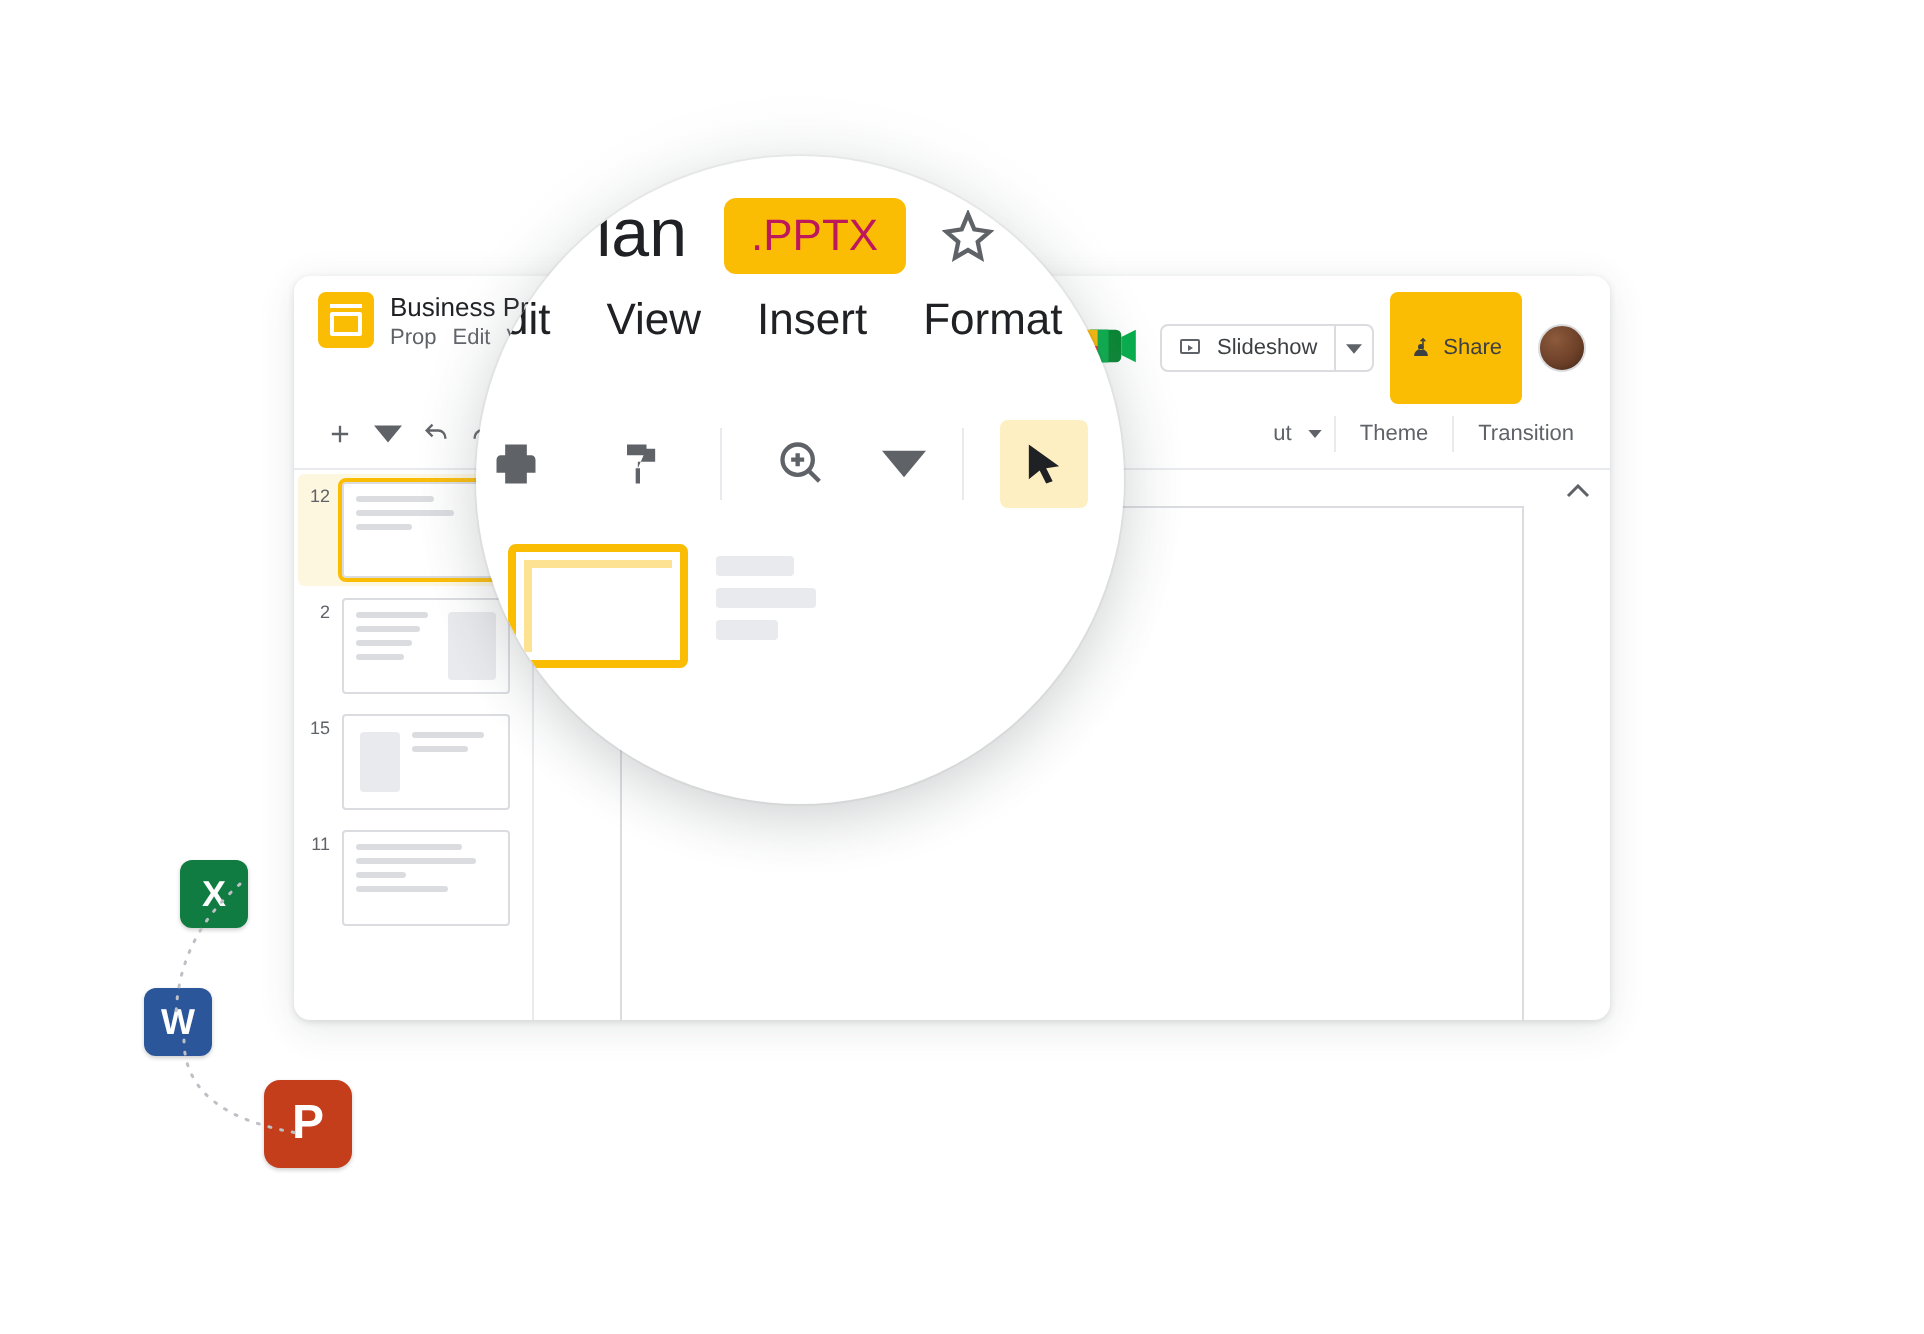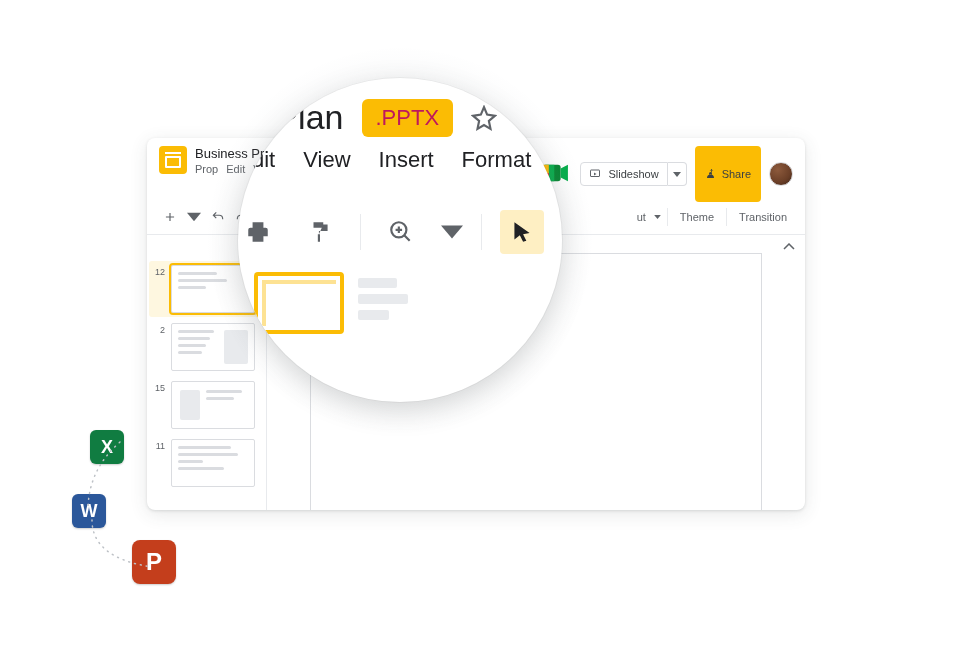--- a/index.html
+++ b/index.html
@@ -69,21 +69,21 @@
     font-size: 11px; color: #5f6368;
   }
   .toolbar .tool { width:22px; height:22px; display:flex;align-items:center;justify-content:center; cursor:pointer; border-radius:3px; }
   .toolbar .tool svg { width:14px; height:14px; }
   .toolbar .sep { width:1px; height:18px; background:#e8eaed; margin:0 4px; }
   .toolbar .textbtn { padding:4px 6px; cursor:pointer; }
 
   .workspace { display:flex; flex:1; min-height:0; }
   .thumbrail {
     width: 120px; border-right:1px solid #e8eaed; padding:6px; overflow:hidden;
-    display:flex; flex-direction:column; gap:10px;margin-top:24px;
+    display:flex; flex-direction:column; gap:10px;
   }
   .thumb-row { display:flex; gap:6px; align-items:flex-start; }
   .thumb-num { font-size:9px; color:#5f6368; width:12px; text-align:right; padding-top:2px; }
   .thumb { width:84px; height:48px; background:#fff; border:1px solid #dadce0; border-radius:2px; position:relative; padding:6px; overflow:hidden; }
   .thumb.active { outline:2px solid #fbbc04; outline-offset:0; }
   .thumb-row.active-row { background:#fef7e0; margin:-4px; padding:4px; border-radius:3px; }
   .tline { height:3px; background:#dadce0; border-radius:2px; margin-bottom:4px; }
   .tblock { background:#e8eaed; border-radius:2px; }
   .canvas-area { flex:1; display:flex; align-items:flex-start; justify-content:center; padding:18px; position:relative; }
   .canvas-area .chevron { position:absolute; top:6px; right:10px; color:#5f6368; cursor:pointer; font-size:11px; }

